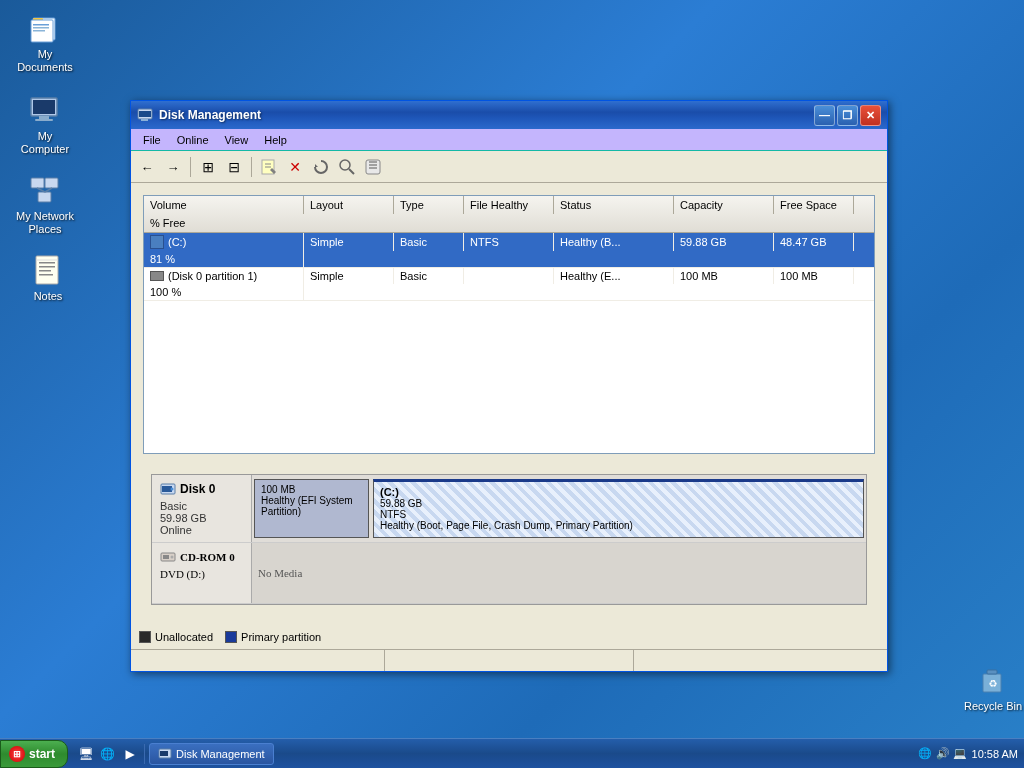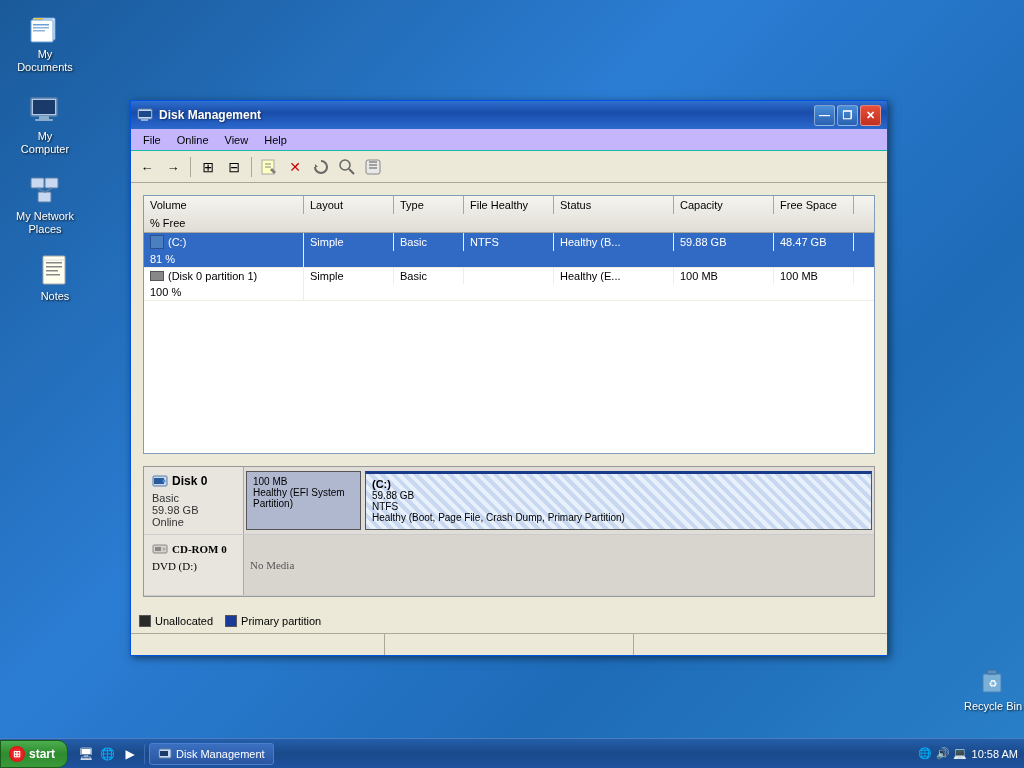--- a/index.html
+++ b/index.html
@@ -225,21 +225,21 @@
       font-size: 11px;
       color: #000;
       border-right: 1px solid #f0ede5;
       display: flex;
       align-items: center;
       gap: 4px;
     }
 
     
     .disk-map {
-      margin: 12px;
+      margin: 20px;
       border: 1px solid #999;
       background: #e0ddd8;
     }
     .disk-row {
       display: flex;
       border-bottom: 1px solid #ccc;
     }
     .disk-row:last-child { border-bottom: none; }
     .disk-label {
       width: 100px;
@@ -404,21 +404,21 @@
       <rect x="2" y="4" width="13" height="10" rx="1" fill="#c8d8f0" stroke="#5a7fa8" stroke-width="1"></rect>
       <rect x="16" y="4" width="13" height="10" rx="1" fill="#c8d8f0" stroke="#5a7fa8" stroke-width="1"></rect>
       <rect x="9" y="18" width="13" height="10" rx="1" fill="#c8d8f0" stroke="#5a7fa8" stroke-width="1"></rect>
       <line x1="8" y1="14" x2="16" y2="18" stroke="#5a7fa8" stroke-width="1.5"></line>
       <line x1="23" y1="14" x2="16" y2="18" stroke="#5a7fa8" stroke-width="1.5"></line>
     </svg>
   </div>
   <span class="icon-label">My Network Places</span>
 </div>
 
-<div class="desktop-icon" style="position:absolute;top:250px;left:20px;">
+<div class="desktop-icon" style="position:absolute;top:250px;left:13px;">
   <div class="icon-img" style="display:flex;align-items:center;justify-content:center;">
     <svg width="32" height="32" viewBox="0 0 32 32">
       <rect x="4" y="2" width="22" height="28" rx="1" fill="#fffff0" stroke="#aaa" stroke-width="1"></rect>
       <rect x="7" y="8" width="16" height="1.5" fill="#888"></rect>
       <rect x="7" y="12" width="16" height="1.5" fill="#888"></rect>
       <rect x="7" y="16" width="12" height="1.5" fill="#888"></rect>
       <rect x="7" y="20" width="14" height="1.5" fill="#888"></rect>
       <line x1="4" y1="6" x2="26" y2="6" stroke="#ddd" stroke-width="1"></line>
     </svg>
   </div>

